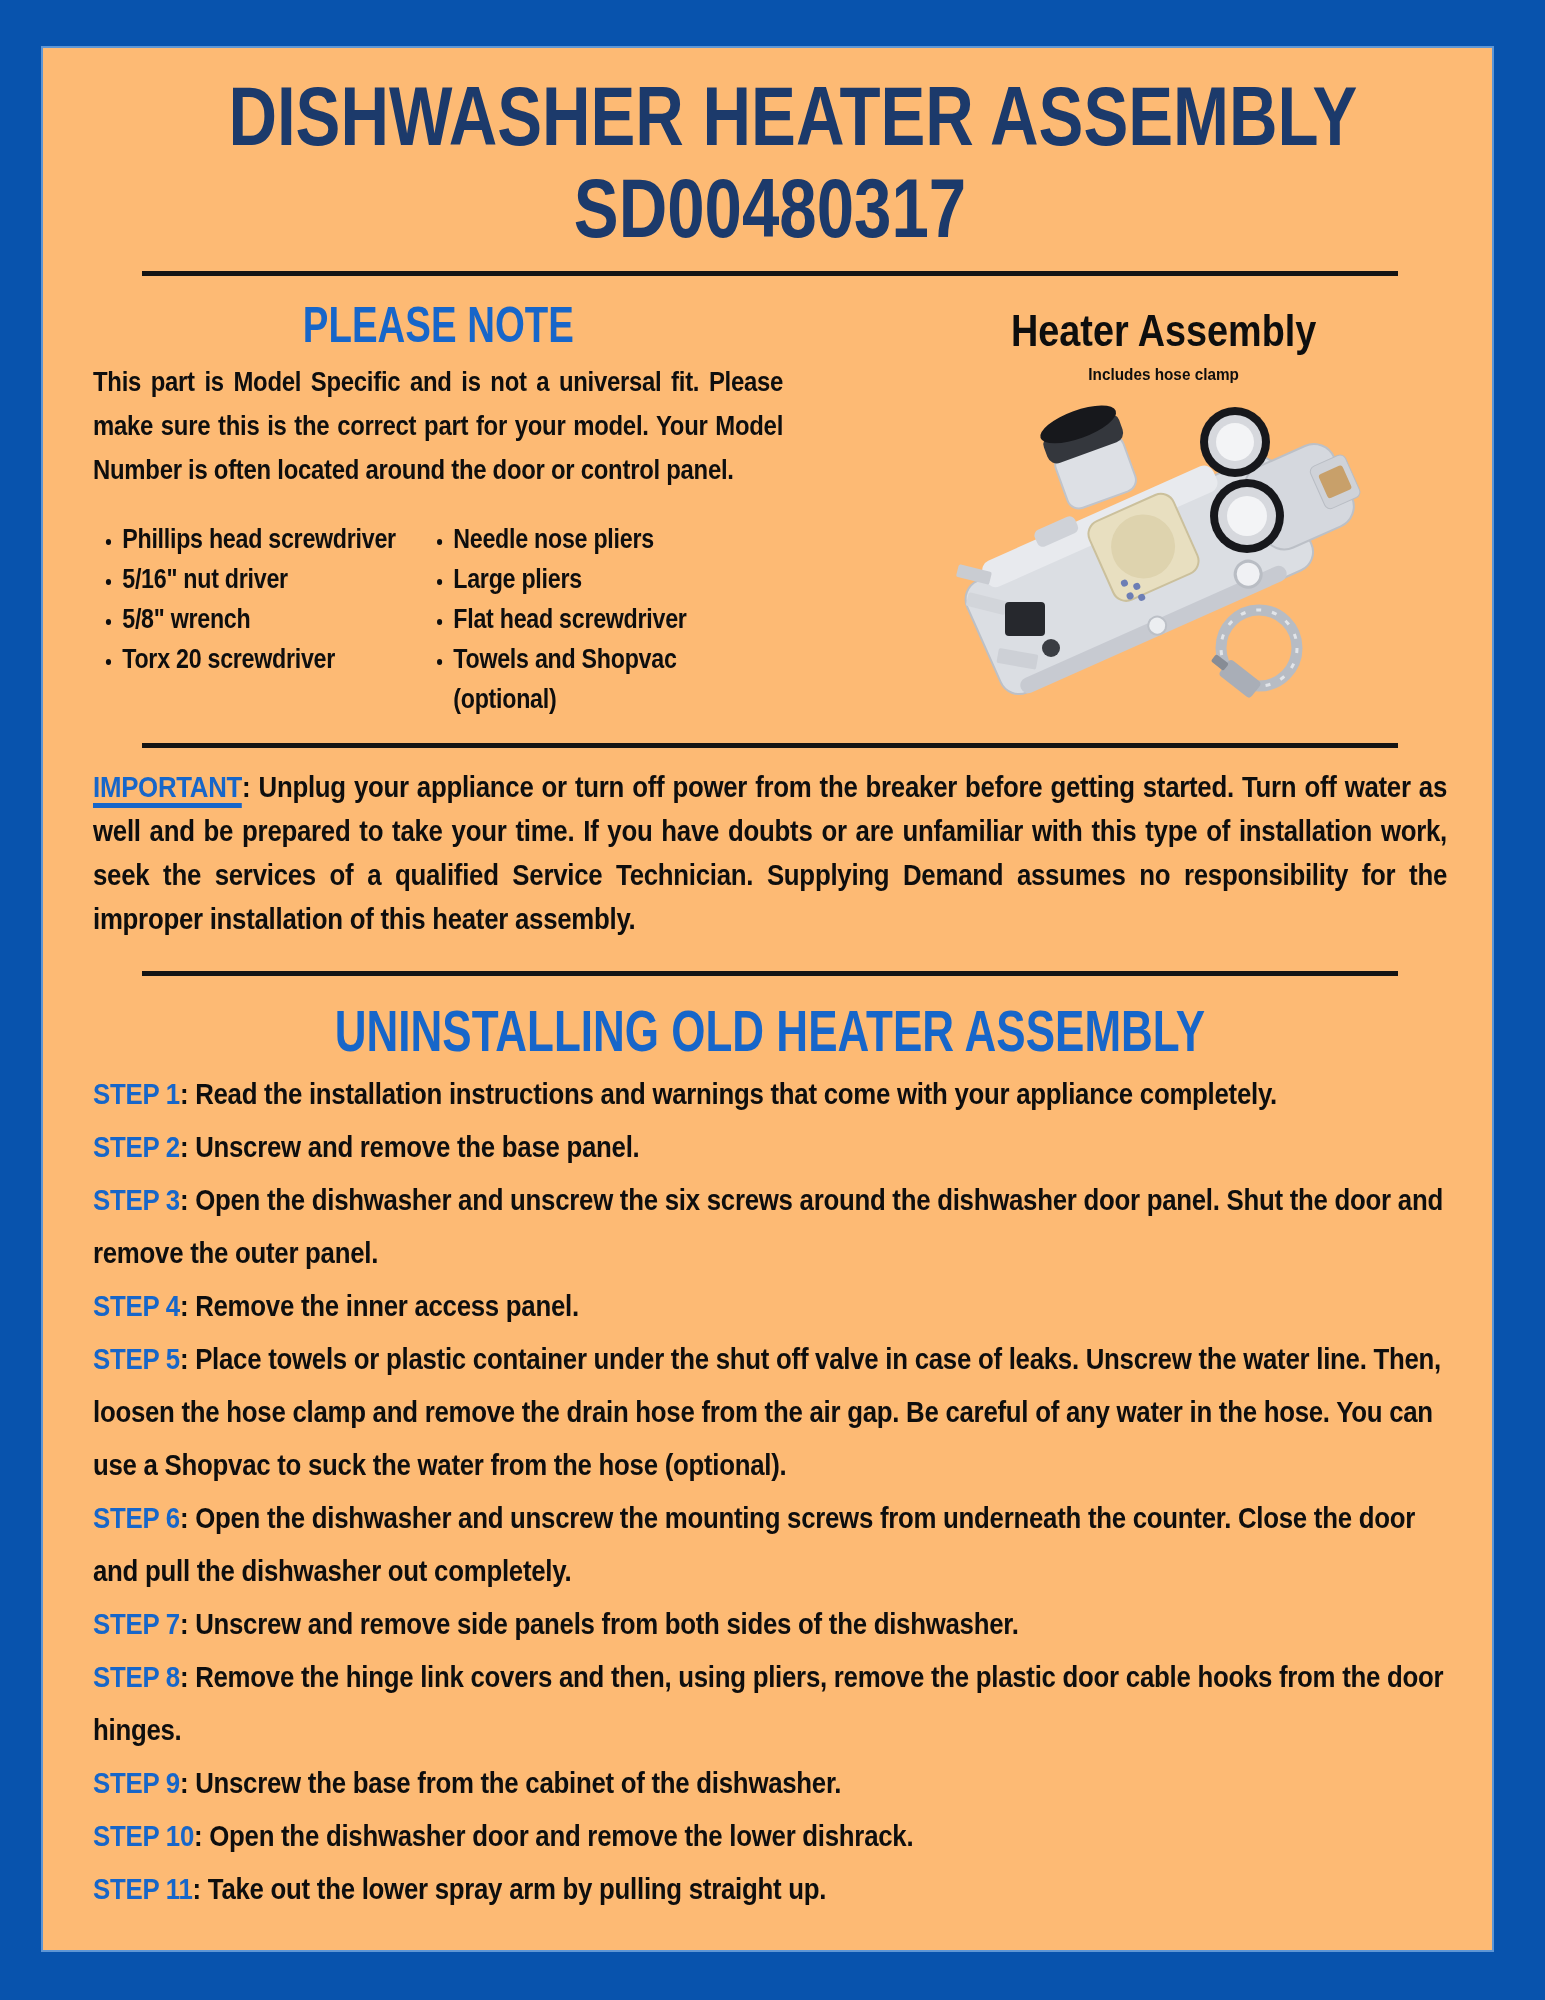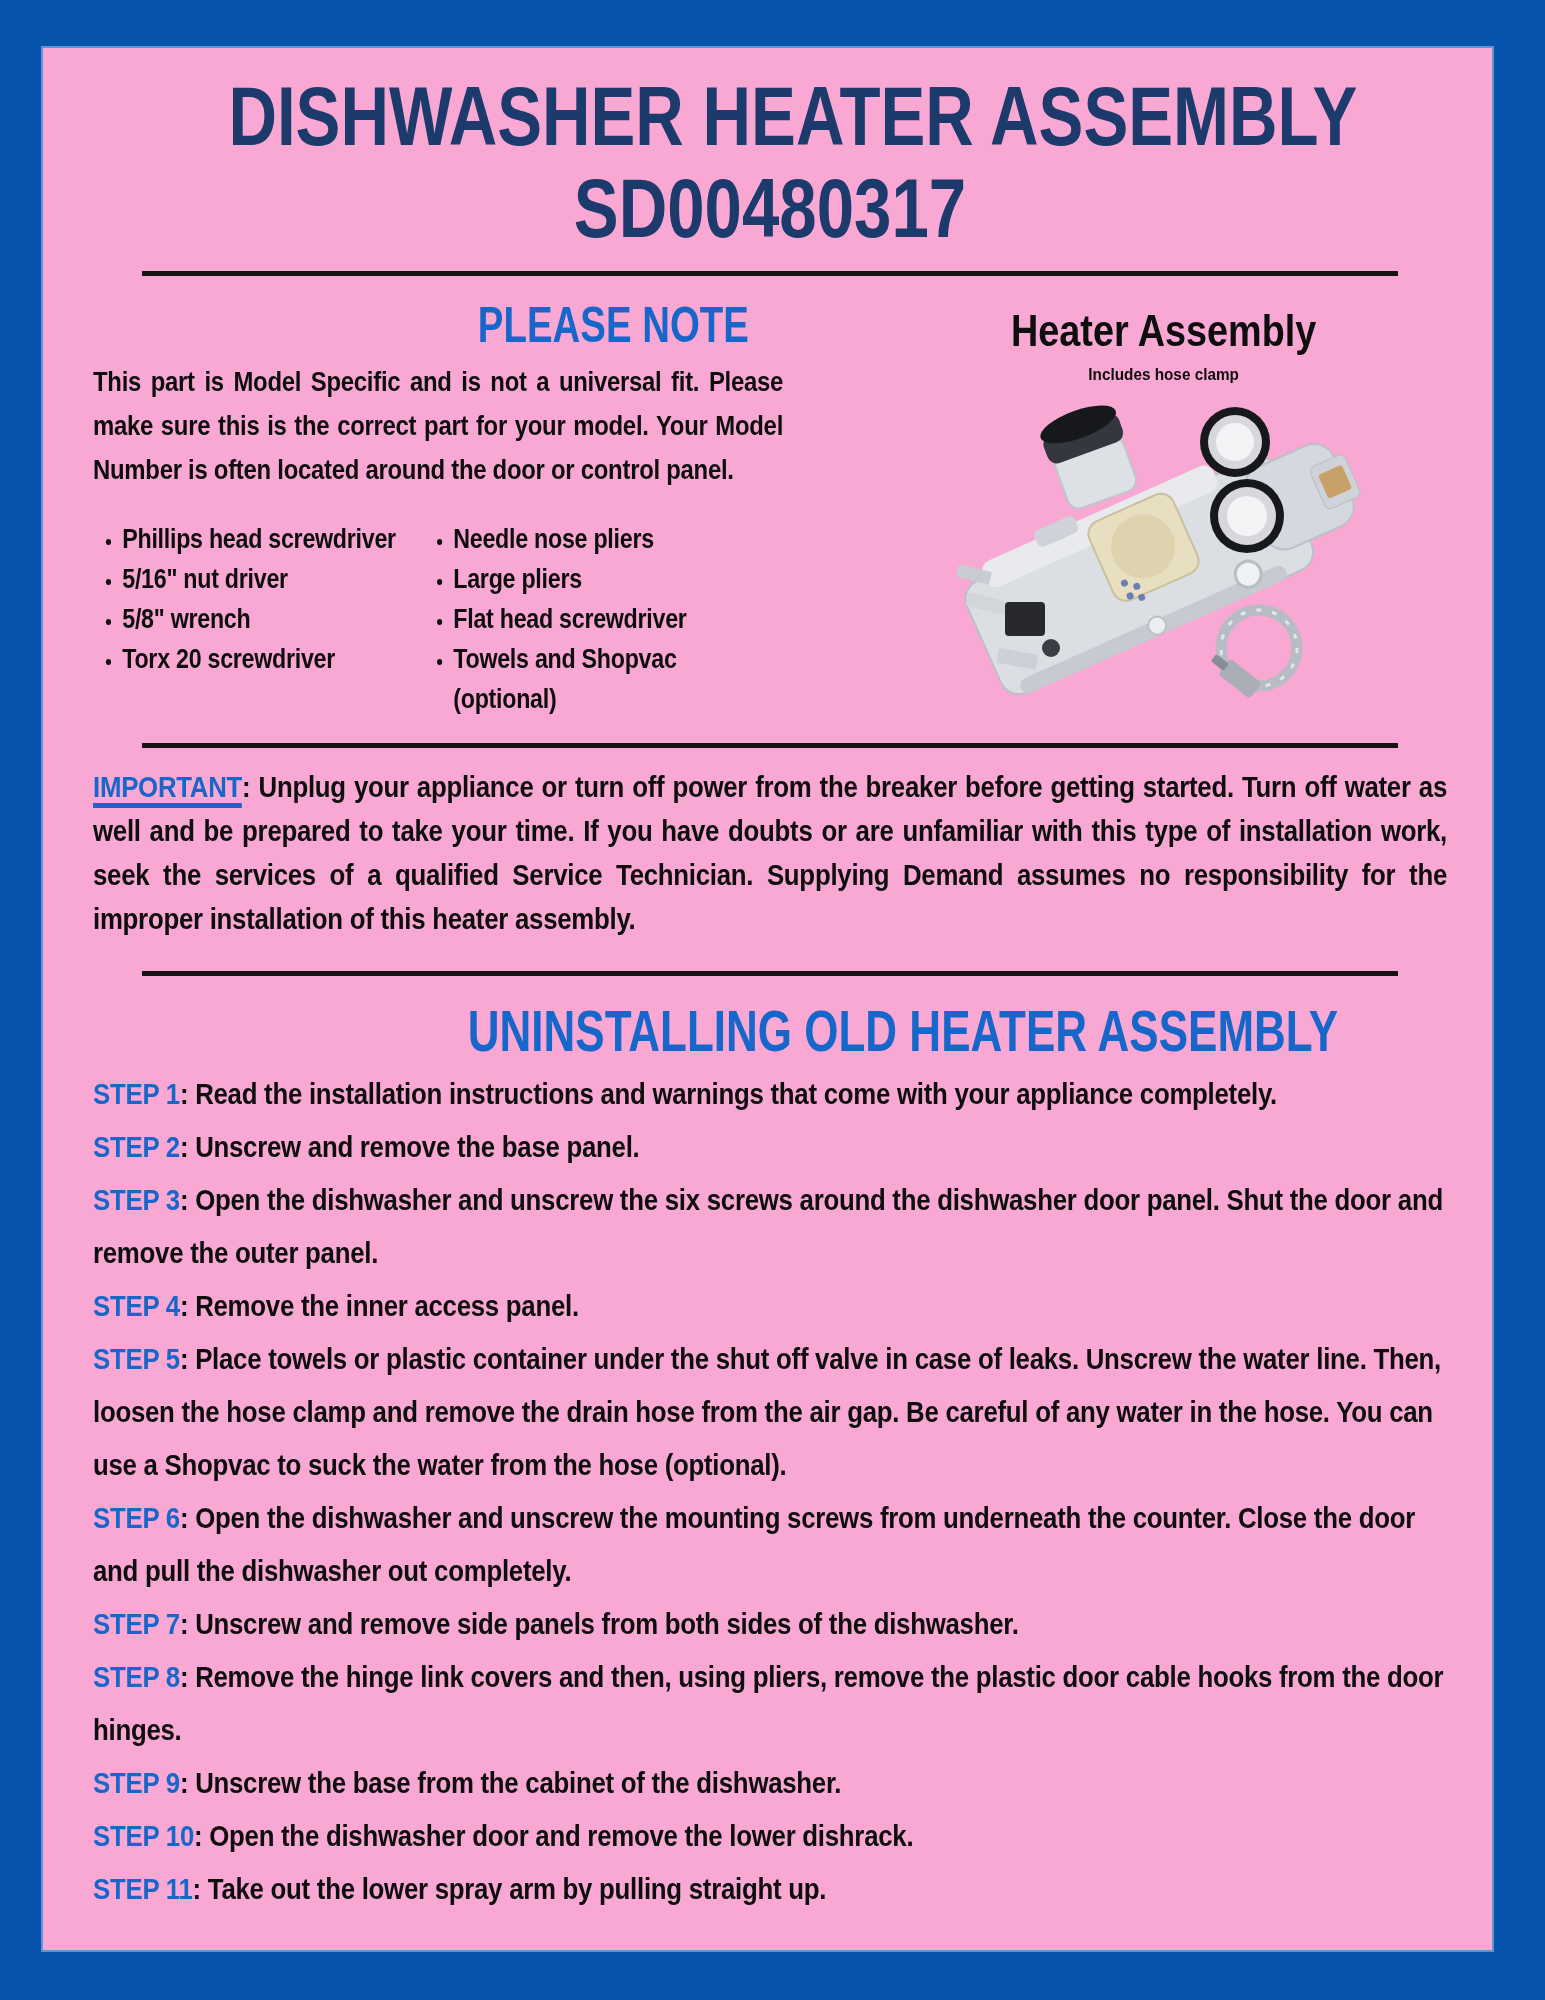--- a/index.html
+++ b/index.html
@@ -7,21 +7,21 @@
     width:1545px; height:2000px;
     background:#0853ad;
     position:relative;
     font-family:"Liberation Sans", sans-serif;
     overflow:hidden;
     color:#0e0e0e;
   }
   .page {
     position:absolute; left:43px; top:48px;
     width:1449px; height:1902px;
-    background:#f9a8d4;
+    background:#fdba74;
     box-shadow:0 0 0 2px rgba(165,205,245,0.55);
     overflow:hidden;
   }
   .content { padding:16px 45px 0 50px; }
 
   
   .cx { transform:scaleX(0.86); transform-origin:0 0; width:116.28%; }
   .cx88 { transform:scaleX(0.885); transform-origin:0 0; width:113.0%; }
 
   .title {
@@ -29,21 +29,21 @@
     font-size:84px; line-height:92px; letter-spacing:0;
     margin-top:6px;
   }
   .title .tline { display:block; transform:scaleX(0.8); transform-origin:center; white-space:nowrap; }
 
   .rule { height:5px; background:#141414; width:1256px; margin:0 auto; }
   .rule-title { margin-top:17px; }
   .rule-mid   { margin-top:24px; }
   .rule-imp   { margin-top:12px; }
 
-  .sec-h { text-align:right; color:#1766c9; font-weight:800; font-size:48px; line-height:54px; white-space:nowrap; }
+  .sec-h { text-align:center; color:#1766c9; font-weight:800; font-size:48px; line-height:54px; white-space:nowrap; }
   .sec-h .hs { display:inline-block; transform:scale(0.8,1.06); transform-origin:center; }
 
   .cols { display:flex; margin-top:22px; align-items:flex-start; }
   .col-left  { width:690px; }
   .col-right { width:567px; margin-left:auto; text-align:center; }
 
   .note-body {
     font-size:27px; line-height:44px; font-weight:700;
     text-align:justify; letter-spacing:-0.3px; margin-top:8px;
   }

